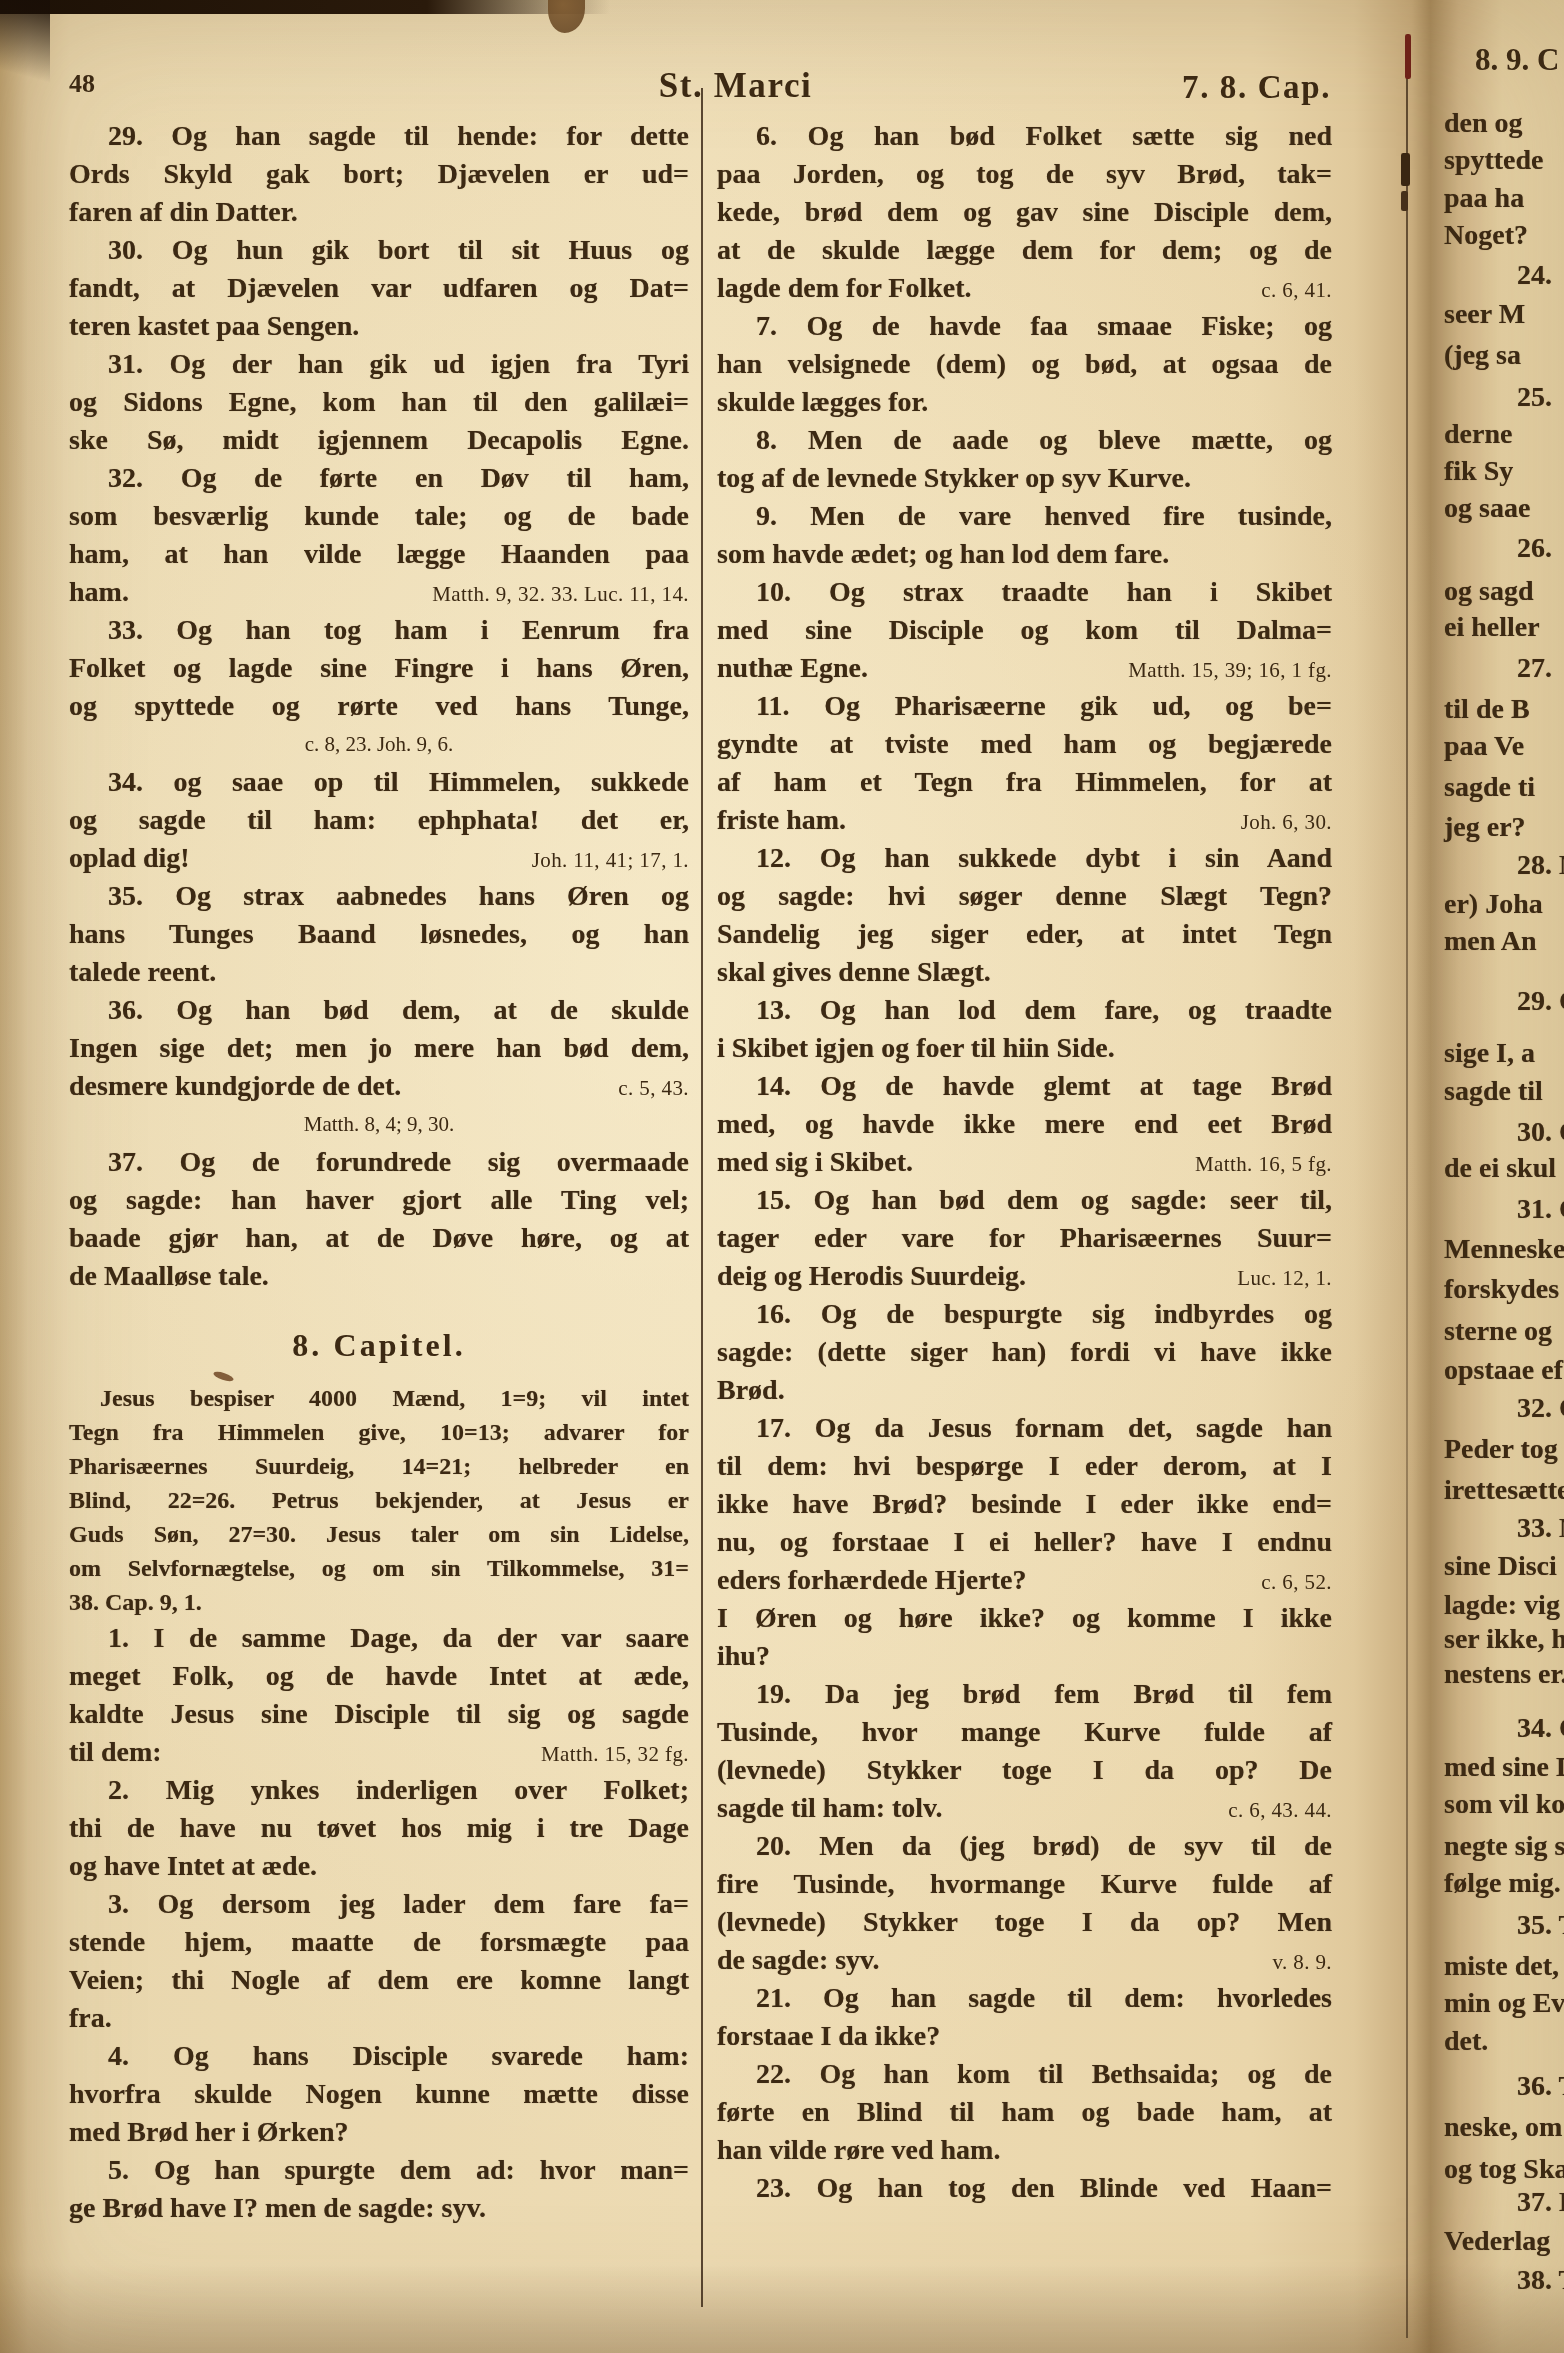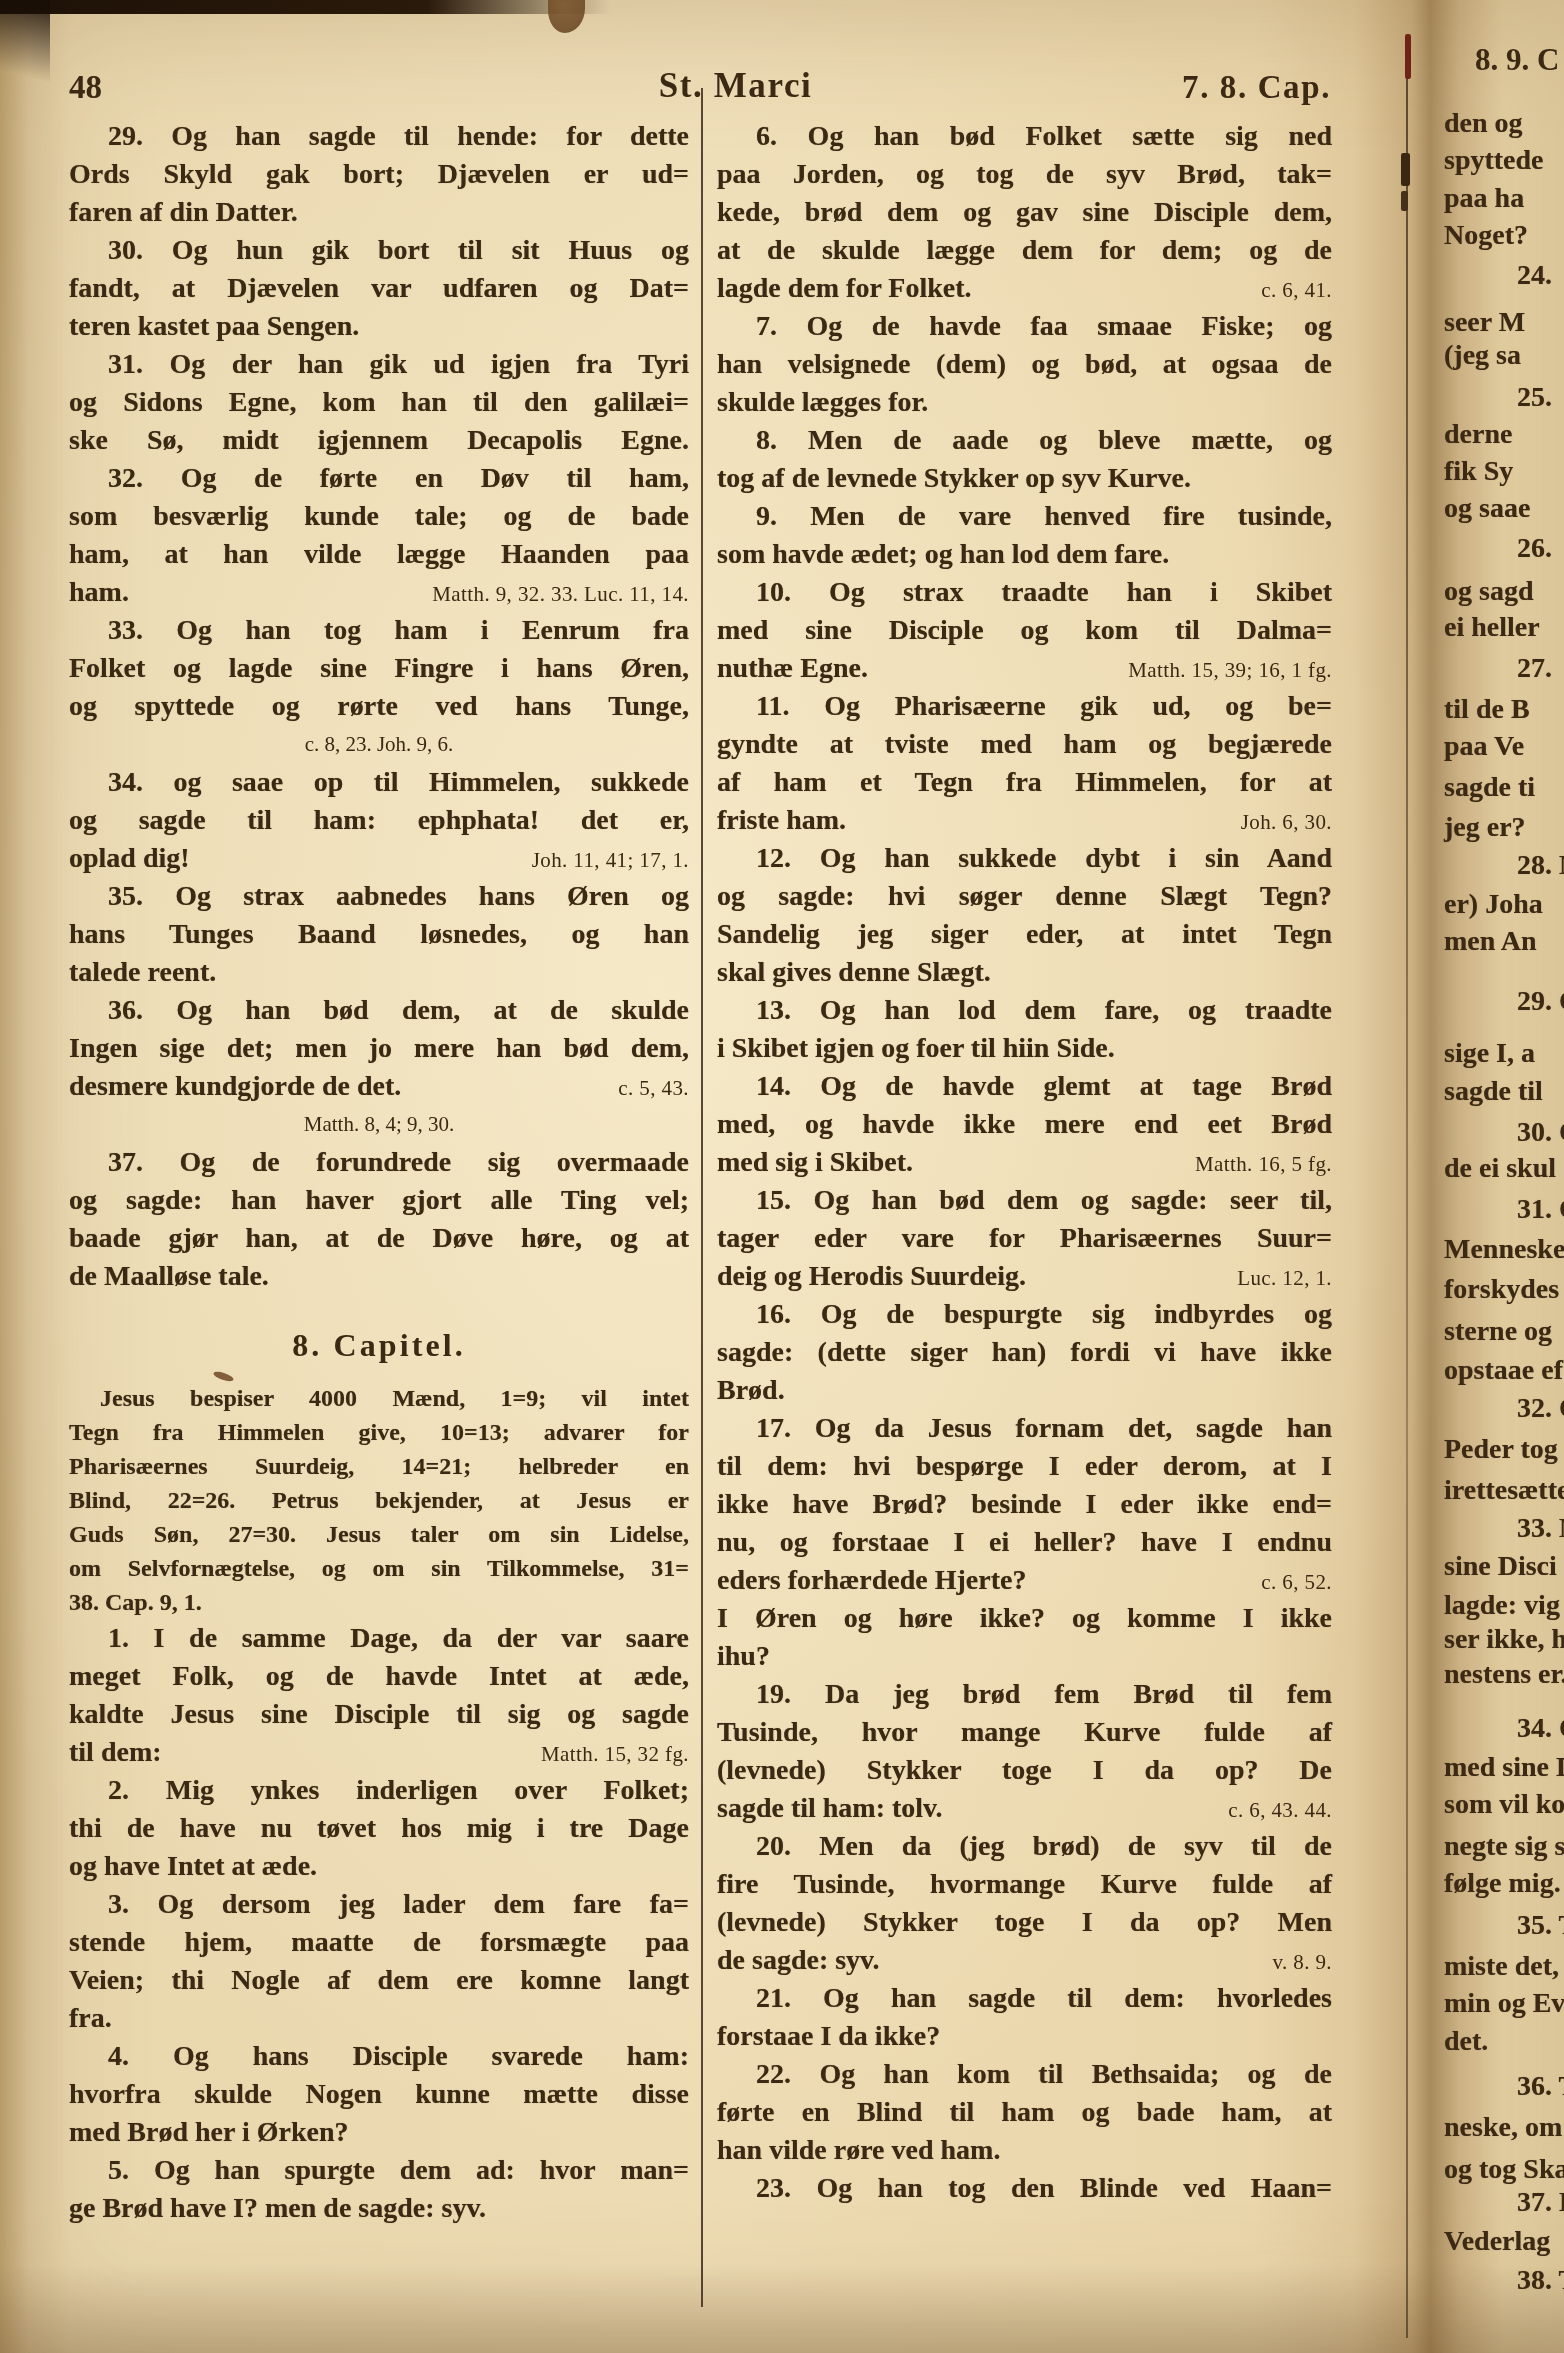--- a/index.html
+++ b/index.html
@@ -23,21 +23,21 @@
     background:radial-gradient(circle at 40% 15%,#7a5429,#5d3d1c);
     border-radius:0 0 55% 45% / 0 0 75% 70%;opacity:.85;}
   .ink-smudge{position:absolute;left:213px;top:1373px;width:21px;height:7px;
     background:rgba(112,72,36,.85);border-radius:50%;transform:rotate(18deg);}
   .gutter-line{position:absolute;left:1406px;top:69px;width:2.3px;height:2269px;
     background:linear-gradient(180deg,rgba(58,39,20,.75),rgba(58,39,20,.35) 60%,rgba(58,39,20,.6));}
   .stitch-red{position:absolute;left:1405px;top:34px;width:6.3px;height:45px;background:#6e2218;border-radius:2.3px;}
   .stitch-a{position:absolute;left:1401px;top:153px;width:8.6px;height:33px;background:#3a2712;border-radius:2.3px;}
   .stitch-b{position:absolute;left:1401px;top:191px;width:7px;height:20.3px;background:#46301a;border-radius:2.3px;}
 
-  .pagenum{position:absolute;left:69px;top:69px;font-size:33px;font-weight:bold;}
+  .pagenum{position:absolute;left:69px;top:69px;font-size:26px;font-weight:bold;}
   .runtitle{position:absolute;left:0;top:66px;width:1399px;text-align:center;
     font-size:35px;font-weight:bold;letter-spacing:1.6px;padding-left:36px;}
   .chaprange{position:absolute;left:1095px;top:69px;width:236px;text-align:right;
     font-size:33px;font-weight:bold;letter-spacing:1.6px;}
 
   .rule{position:absolute;left:701px;top:88px;width:2.3px;height:2219px;background:rgba(62,44,26,.85);}
 
   .col{position:absolute;top:117px;font-weight:bold;}
   .col.left{left:69px;width:620px;}
   .col.mid{left:717px;width:615px;}
@@ -232,21 +232,21 @@
   <div class="stitch-a"></div>
   <div class="stitch-b"></div>
 
   <div class="facing">
     <div class="fhead">8. 9. C</div>
   <div class="frag" style="top: 106px;">den og</div>
       <div class="frag" style="top: 143px;">spyttede</div>
       <div class="frag" style="top: 181px;">paa ha</div>
       <div class="frag" style="top: 218px;">Noget?</div>
       <div class="frag ind" style="top: 258px;">24.</div>
-      <div class="frag" style="top: 297px; margin-top: 8px;">seer M</div>
+      <div class="frag" style="top: 297px;">seer M</div>
       <div class="frag" style="top: 338px;">(jeg sa</div>
       <div class="frag ind" style="top: 380px;">25.</div>
       <div class="frag" style="top: 417px;">derne</div>
       <div class="frag" style="top: 454px;">fik Sy</div>
       <div class="frag" style="top: 491px;">og saae</div>
       <div class="frag ind" style="top: 531px;">26.</div>
       <div class="frag" style="top: 574px;">og sagd</div>
       <div class="frag" style="top: 610px;">ei heller</div>
       <div class="frag ind" style="top: 651px;">27.</div>
       <div class="frag" style="top: 692px;">til de B</div>

